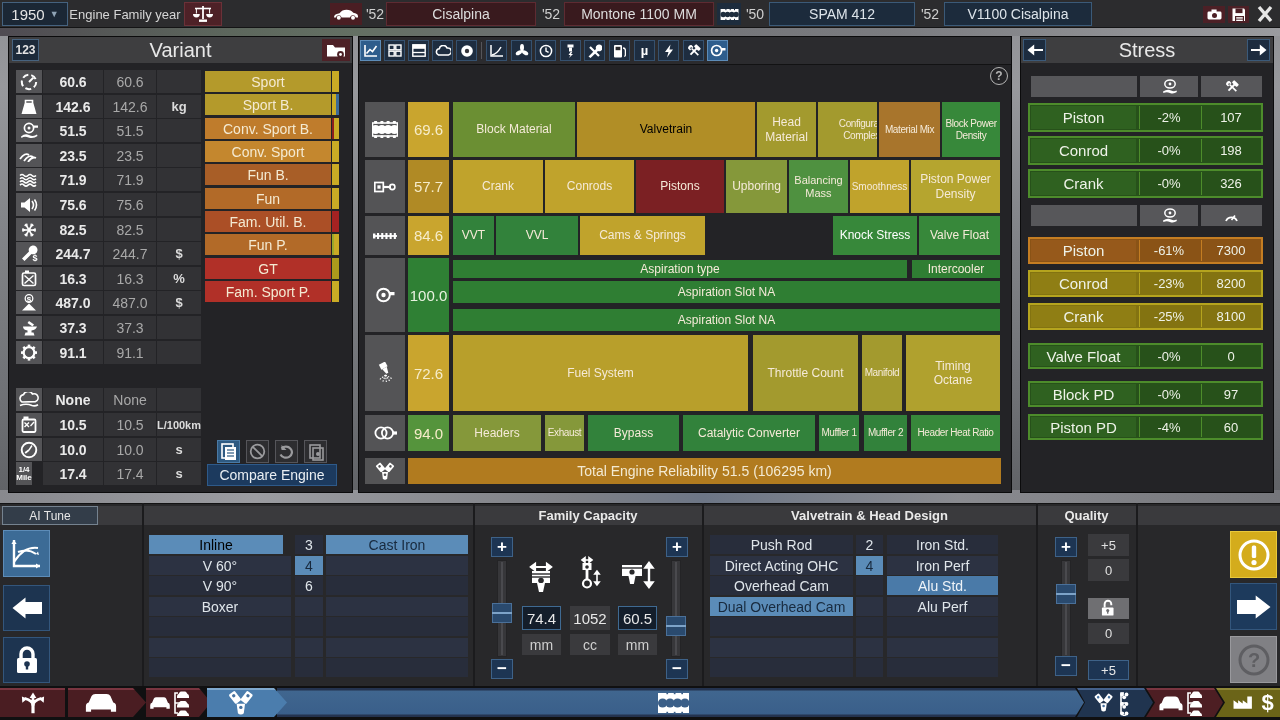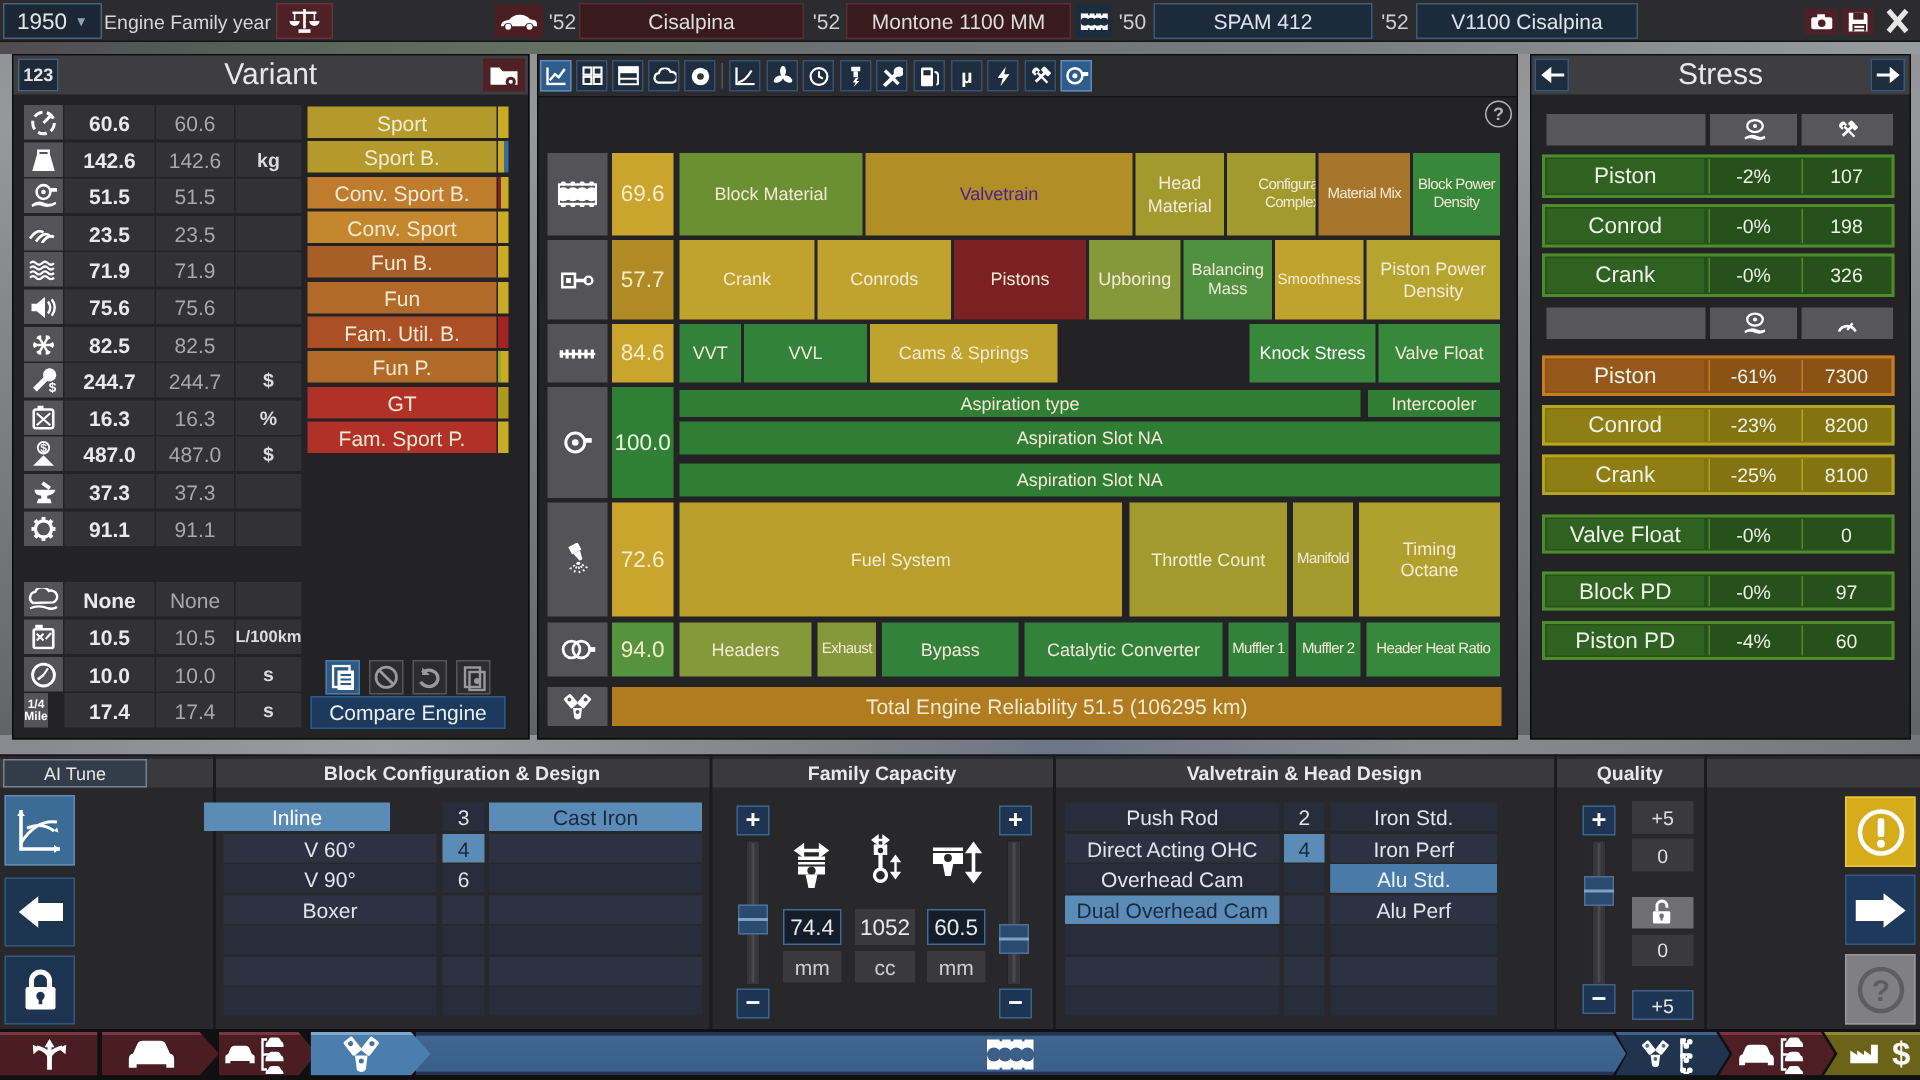--- a/index.html
+++ b/index.html
@@ -429,21 +429,21 @@
         <circle cx="9.9" cy="1.2" r="1.6" fill="#fff"></circle>
         <circle cx="9.9" cy="15.8" r="1.6" fill="#fff"></circle>
         <circle cx="16.1" cy="1.2" r="1.6" fill="#fff"></circle>
         <circle cx="16.1" cy="15.8" r="1.6" fill="#fff"></circle>
         <circle cx="22.4" cy="1.2" r="1.6" fill="#fff"></circle>
         <circle cx="22.4" cy="15.8" r="1.6" fill="#fff"></circle>
       </svg>
     </div>
 <div class="a c" style="left:408px;top:102px;width:41px;height:55px;background:#c9a52e;font:15px 'Liberation Sans';color:#f6ecca">69.6</div>
 <div class="a c" style="left:453px;top:102px;width:122px;height:55px;background:#6b8f33;font:12px 'Liberation Sans';color:#f5ead8;line-height:1.18;white-space:nowrap;overflow:hidden;">Block Material</div>
-<div class="a c" style="left:577px;top:102px;width:178px;height:55px;background:#b18e26;font:12px 'Liberation Sans';color:#4c1d95;line-height:1.18;white-space:nowrap;overflow:hidden;">Valvetrain</div>
+<div class="a c" style="left:577px;top:102px;width:178px;height:55px;background:#b18e26;font:12px 'Liberation Sans';color:#000000;line-height:1.18;white-space:nowrap;overflow:hidden;">Valvetrain</div>
 <div class="a c" style="left:757px;top:102px;width:59px;height:55px;background:#a39a2e;font:12px 'Liberation Sans';color:#f5ead8;line-height:1.18;white-space:nowrap;overflow:hidden;">Head<br>Material</div>
 <div class="a c" style="left:818px;top:102px;width:59px;height:55px;background:#a39a2e;font:10.0px 'Liberation Sans';color:#f5ead8;line-height:1.18;white-space:nowrap;overflow:hidden;letter-spacing:-0.4px;padding-left:37px;">Configuration<br>Complexity</div>
 <div class="a c" style="left:879px;top:102px;width:61px;height:55px;background:#a8752c;font:10.0px 'Liberation Sans';color:#f5ead8;line-height:1.18;white-space:nowrap;overflow:hidden;letter-spacing:-0.4px;">Material Mix</div>
 <div class="a c" style="left:942px;top:102px;width:58px;height:55px;background:#37883a;font:10.0px 'Liberation Sans';color:#f5ead8;line-height:1.18;white-space:nowrap;overflow:hidden;letter-spacing:-0.4px;">Block Power<br>Density</div>
 <div class="a c" style="left:365px;top:160px;width:40px;height:53px;background:#545456">
       <svg width="22" height="12" viewBox="0 0 22 12" style="">
         <rect x="0.8" y="1.5" width="8.5" height="9" fill="none" stroke="#fff" stroke-width="1.7"></rect>
         <rect x="3.4" y="4.3" width="3.2" height="3.4" fill="#fff"></rect>
         <line x1="9.3" y1="6" x2="17" y2="6" stroke="#fff" stroke-width="2.2"></line>
         <circle cx="18.3" cy="6" r="2.6" fill="none" stroke="#fff" stroke-width="1.6"></circle>
@@ -612,21 +612,20 @@
 <div class="a" style="left:1028px;top:381px;width:235px;height:26px;background:#27511a;border:2px solid #4d8c2b"></div>
 <div class="a c" style="left:1031px;top:384px;width:105px;height:20px;background:#2f6120;font:15px 'Liberation Sans';color:#eef2e8">Block PD</div>
 <div class="a c" style="left:1139px;top:384px;width:59px;height:20px;font:13px 'Liberation Sans';color:#eef2e8;border-left:1px solid #4d8c2b">-0%</div>
 <div class="a c" style="left:1201px;top:384px;width:59px;height:20px;font:13px 'Liberation Sans';color:#eef2e8;border-left:1px solid #4d8c2b">97</div>
 <div class="a" style="left:1028px;top:414px;width:235px;height:26px;background:#27511a;border:2px solid #4d8c2b"></div>
 <div class="a c" style="left:1031px;top:417px;width:105px;height:20px;background:#2f6120;font:15px 'Liberation Sans';color:#eef2e8">Piston PD</div>
 <div class="a c" style="left:1139px;top:417px;width:59px;height:20px;font:13px 'Liberation Sans';color:#eef2e8;border-left:1px solid #4d8c2b">-4%</div>
 <div class="a c" style="left:1201px;top:417px;width:59px;height:20px;font:13px 'Liberation Sans';color:#eef2e8;border-left:1px solid #4d8c2b">60</div>
 <div class="a" style="left:0px;top:503px;width:1280px;height:183px;background:#28282a;border-top:1px solid #131314"></div>
 <div class="a" style="left:0px;top:506px;width:1280px;height:19px;background:#3a3a3d"></div>
-<div class="a c" style="left:143px;top:506px;width:330px;height:19px;font:bold 13px 'Liberation Sans';color:#e9e9e9">Block Configuration &amp; Design</div>
 <div class="a c" style="left:474px;top:506px;width:228px;height:19px;font:bold 13px 'Liberation Sans';color:#e9e9e9">Family Capacity</div>
 <div class="a c" style="left:703px;top:506px;width:333px;height:19px;font:bold 13px 'Liberation Sans';color:#e9e9e9">Valvetrain &amp; Head Design</div>
 <div class="a c" style="left:1037px;top:506px;width:99px;height:19px;font:bold 13px 'Liberation Sans';color:#e9e9e9">Quality</div>
 <div class="a" style="left:142px;top:503px;width:2px;height:183px;background:#1b1b1d"></div>
 <div class="a" style="left:473px;top:503px;width:2px;height:183px;background:#1b1b1d"></div>
 <div class="a" style="left:702px;top:503px;width:2px;height:183px;background:#1b1b1d"></div>
 <div class="a" style="left:1036px;top:503px;width:2px;height:183px;background:#1b1b1d"></div>
 <div class="a" style="left:1136px;top:503px;width:2px;height:183px;background:#1b1b1d"></div>
 <div class="a c" style="left:2px;top:506px;width:96px;height:19px;background:#333d49;border:1px solid #75828f;font:12px 'Liberation Sans';color:#e6e6e6">AI Tune</div>
 <div class="a c" style="left:3px;top:530px;width:47px;height:47px;background:#3c6b96;border:1px solid #5d8cb8">
@@ -645,21 +644,21 @@
       </svg>
     </div>
 <div class="a c" style="left:3px;top:637px;width:47px;height:46px;background:#1d3450;border:1px solid #33567c">
       <svg width="26" height="30" viewBox="0 0 26 30" style="">
         <path d="M7 13 V9 a6 6 0 0 1 12 0 v4" fill="none" stroke="#fff" stroke-width="3.4"></path>
         <rect x="3" y="13" width="20" height="15" rx="1.5" fill="#fff"></rect>
         <circle cx="13" cy="19" r="2.8" fill="#1d3450"></circle>
         <rect x="11.8" y="19" width="2.4" height="5.5" fill="#1d3450"></rect>
       </svg>
     </div>
-<div class="a c" style="left:136px;top:535px;width:124px;height:19px;background:#5b8cb8;font:14px 'Liberation Sans';color:#ffffff">Inline</div>
+<div class="a c" style="left:149px;top:535px;width:134px;height:19px;background:#5b8cb8;font:14px 'Liberation Sans';color:#000000">Inline</div>
 <div class="a c" style="left:149px;top:556px;width:142px;height:19px;background:#2c3242;font:14px 'Liberation Sans';color:#dfe5ea">V 60°</div>
 <div class="a c" style="left:149px;top:576px;width:142px;height:19px;background:#282d3b;font:14px 'Liberation Sans';color:#dfe5ea">V 90°</div>
 <div class="a c" style="left:149px;top:597px;width:142px;height:19px;background:#2c3242;font:14px 'Liberation Sans';color:#dfe5ea">Boxer</div>
 <div class="a c" style="left:149px;top:617px;width:142px;height:19px;background:#282d3b;font:14px 'Liberation Sans';color:#dfe5ea"></div>
 <div class="a c" style="left:149px;top:638px;width:142px;height:19px;background:#2c3242;font:14px 'Liberation Sans';color:#dfe5ea"></div>
 <div class="a c" style="left:149px;top:658px;width:142px;height:19px;background:#282d3b;font:14px 'Liberation Sans';color:#dfe5ea"></div>
 <div class="a c" style="left:295px;top:535px;width:28px;height:19px;background:#282d3b;font:14px 'Liberation Sans';color:#dfe5ea">3</div>
 <div class="a c" style="left:295px;top:556px;width:28px;height:19px;background:#5b8cb8;font:14px 'Liberation Sans';color:#182a3e">4</div>
 <div class="a c" style="left:295px;top:576px;width:28px;height:19px;background:#282d3b;font:14px 'Liberation Sans';color:#dfe5ea">6</div>
 <div class="a c" style="left:295px;top:597px;width:28px;height:19px;background:#2c3242;font:14px 'Liberation Sans';color:#dfe5ea"></div>

